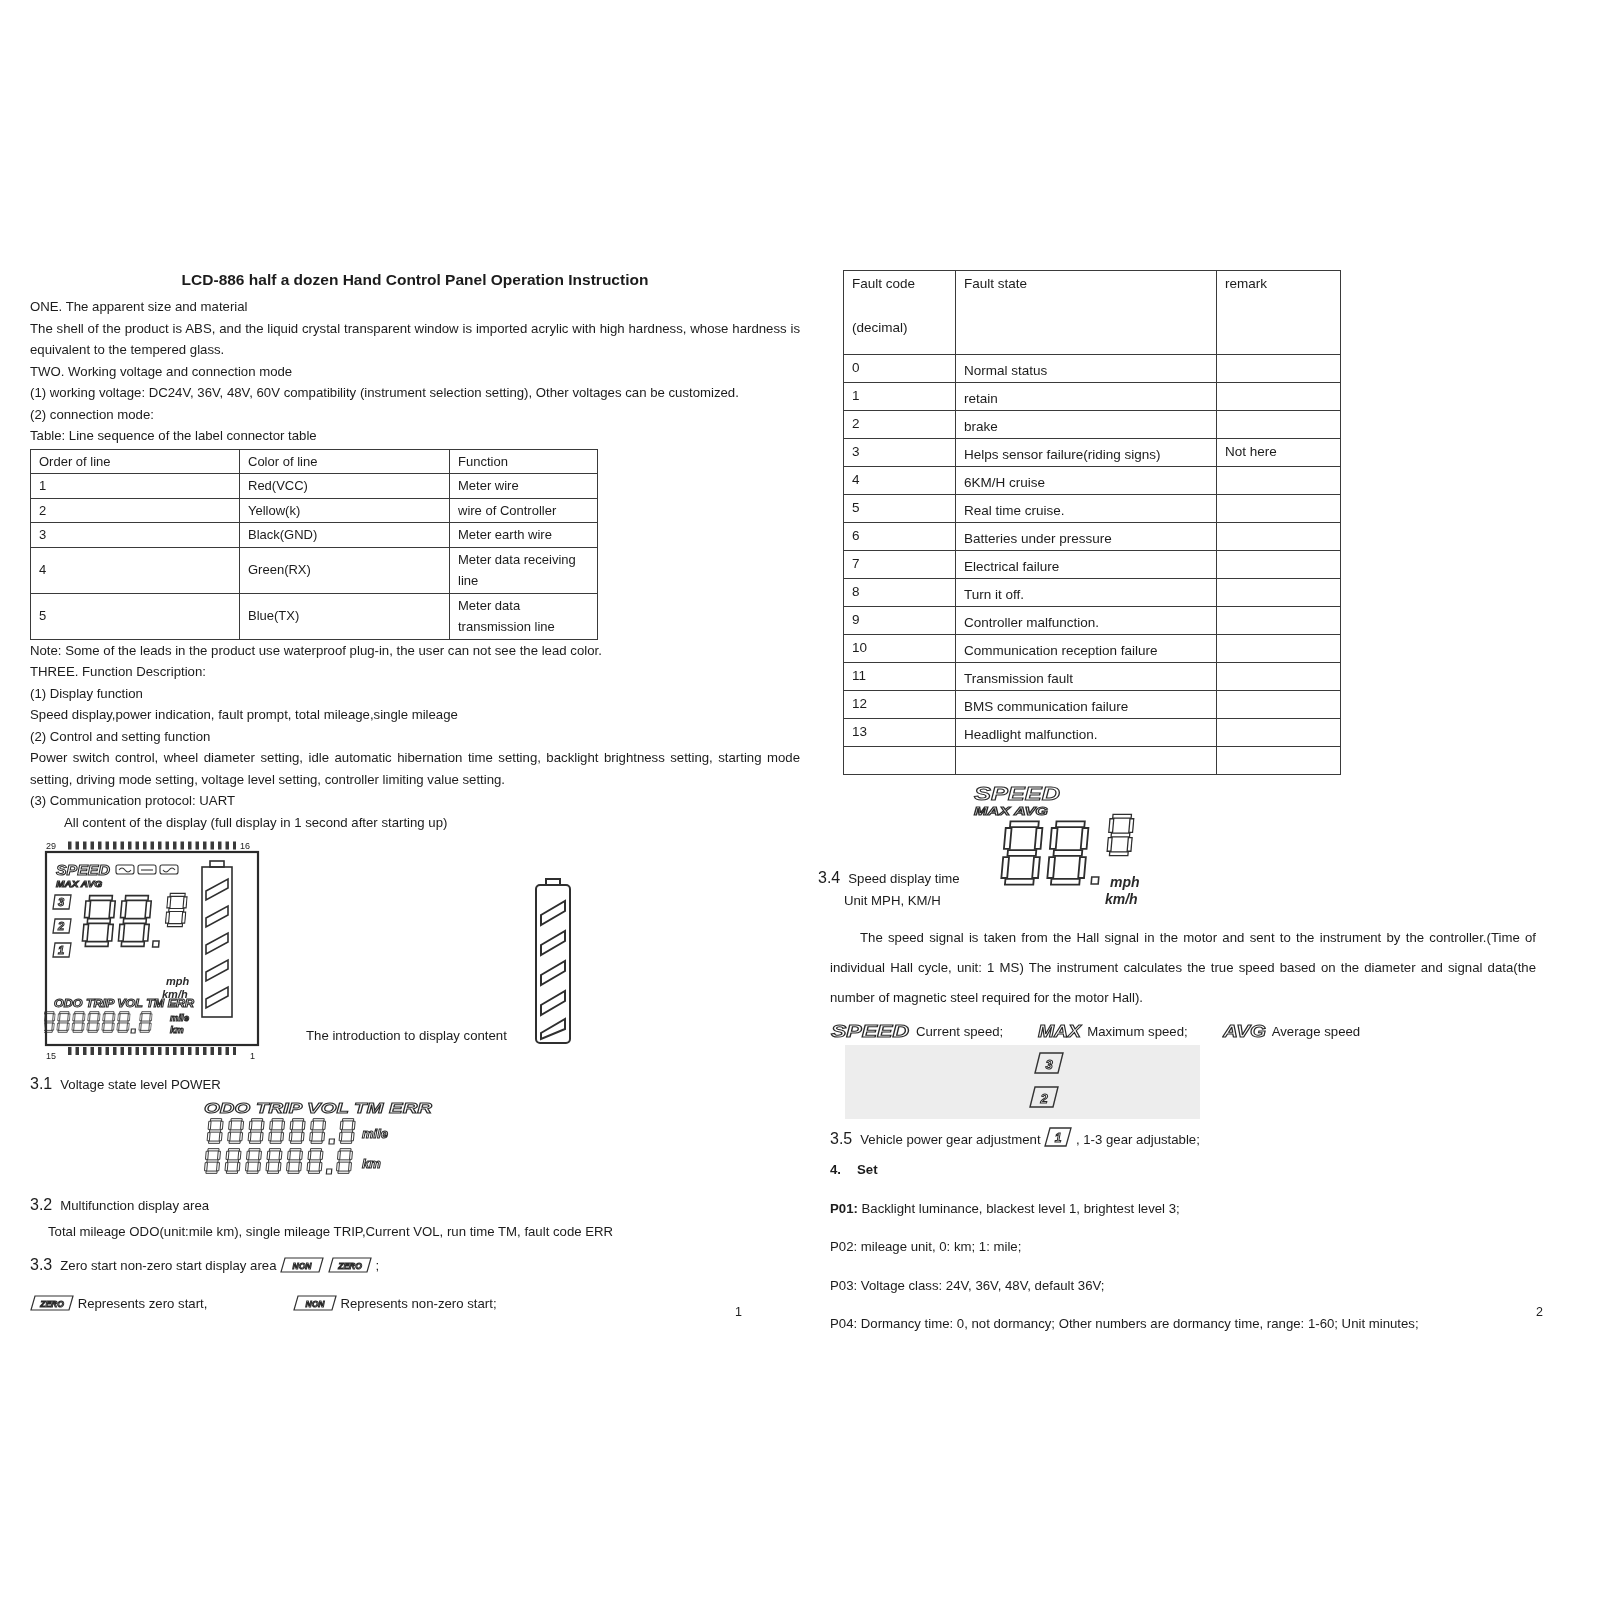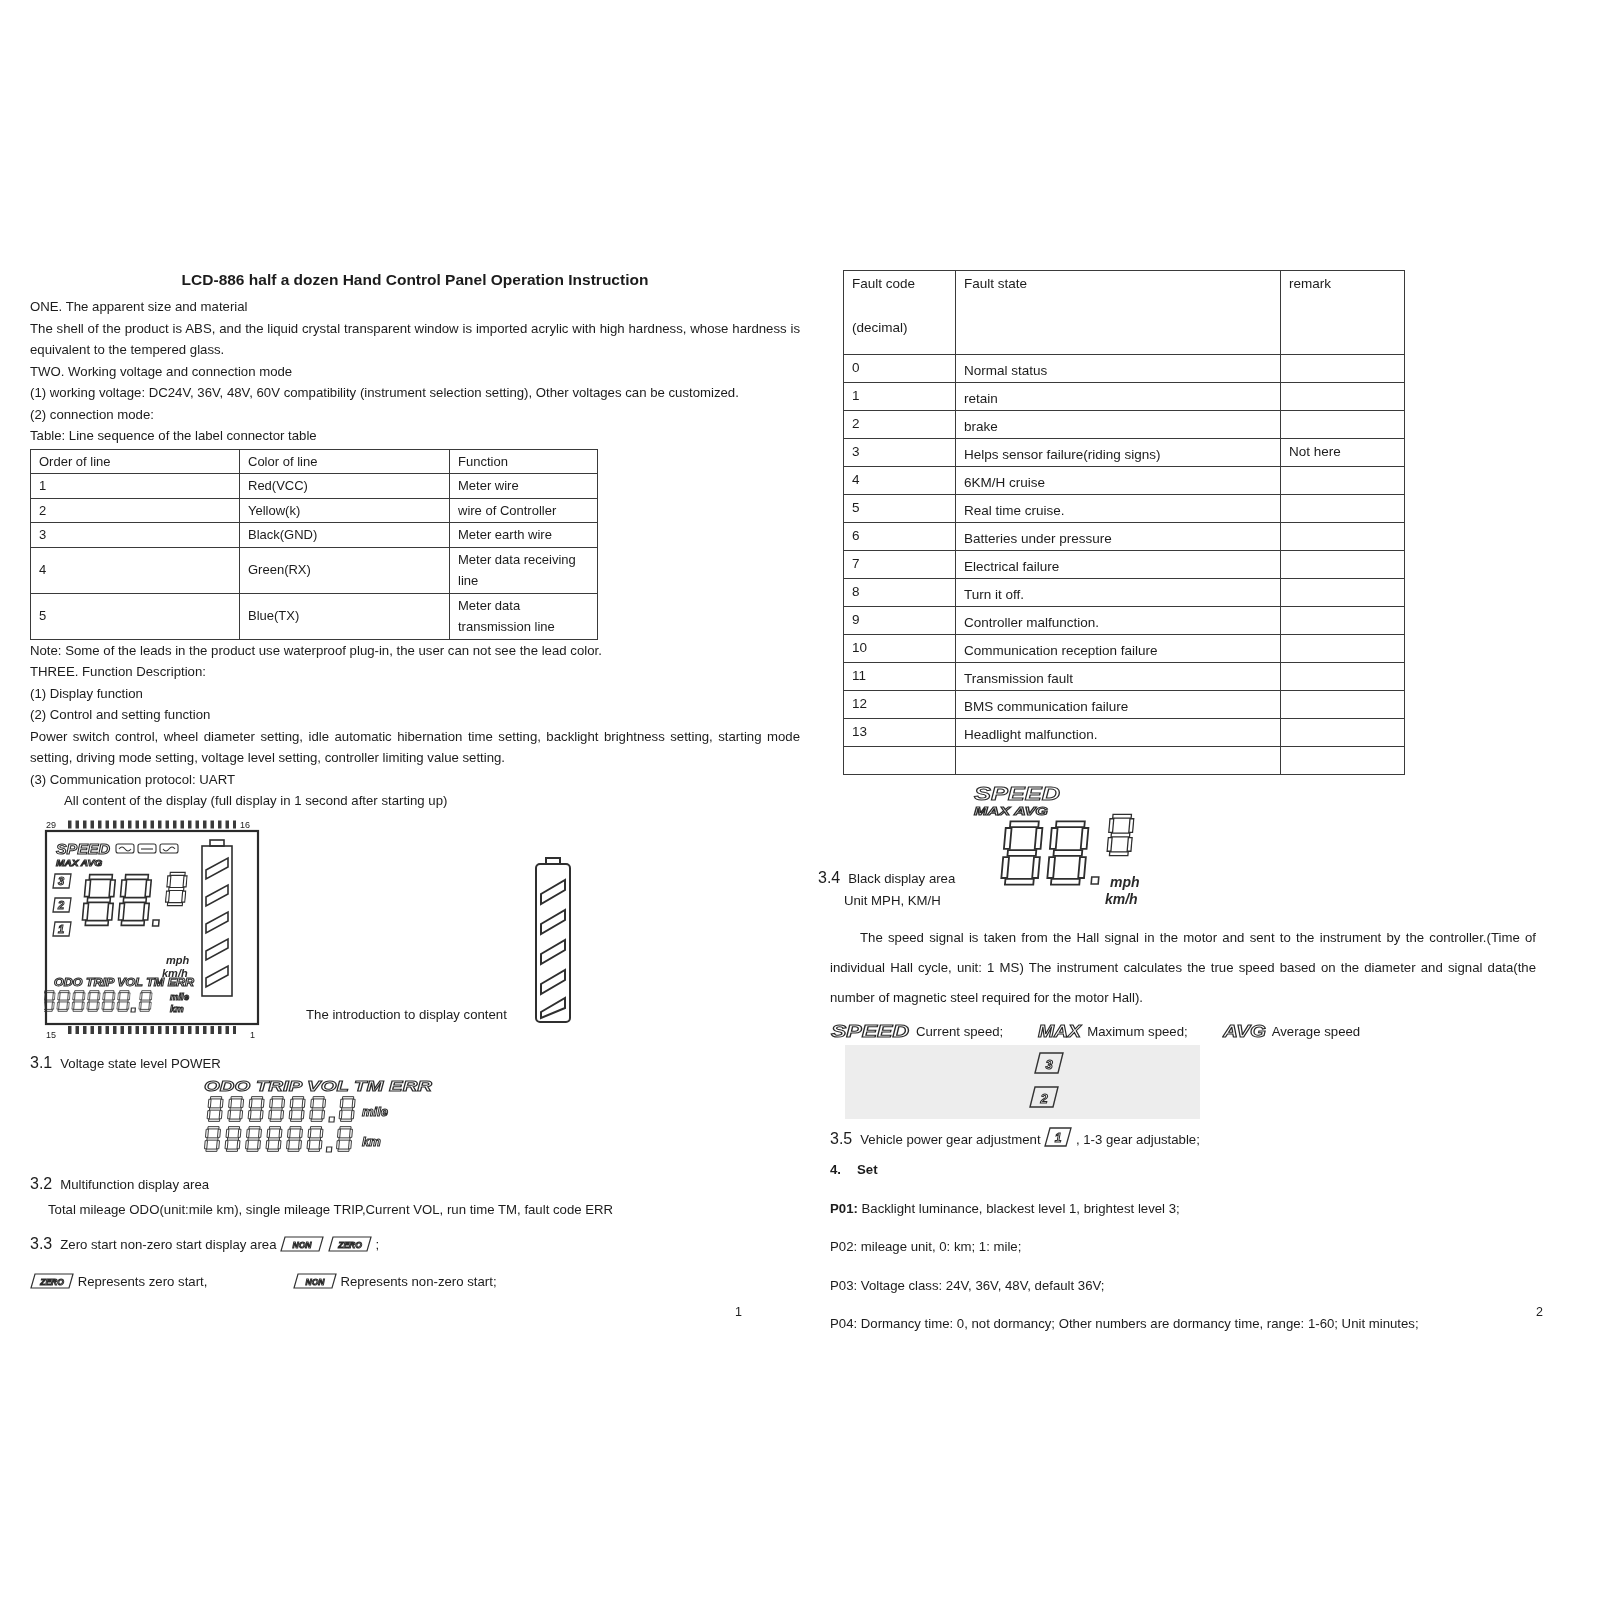--- a/index.html
+++ b/index.html
@@ -9,21 +9,21 @@
   #page1{left:30px;top:270px;width:770px}
   #page2{left:830px;top:262px;width:710px}
   p{margin:0}
   .title{font-weight:bold;font-size:15.5px;line-height:20px;text-align:center;margin-bottom:6px}
   .just{text-align:justify}
   .indent{padding-left:34px}
   table{border-collapse:collapse}
   .ctable{width:568px;margin-top:2px}
   .ctable td{border:1px solid #3a3a3a;padding:1px 8px;height:20px;font-size:13px;text-align:left}
   .note{margin-top:0}
-  .ftable{width:562px;margin-left:13px;margin-top:8px}
+  .ftable{width:498px;margin-left:13px;margin-top:8px}
   .ftable td{border:1px solid #3a3a3a;font-size:13.5px;padding:2px 8px;vertical-align:top}
   .ftable .hrow{height:84px}
   .ftable .brow{height:28px}
   .ftable td.state{vertical-align:bottom;padding-bottom:1px}
   .col-code{width:95px}.col-remark{width:107px}
   .hdr2{margin-top:22px}
   .sec{margin-top:12px}
   .secnum{font-size:16px;margin-right:8px}
   .lcd-block{position:relative;height:222px;margin-top:6px}
   .mfd{margin-left:172px;margin-top:2px}
@@ -109,20 +109,21 @@
       <td>5</td>
       <td>Blue(TX)</td>
       <td>Meter data transmission line</td>
     </tr>
   </tbody>
     </table>
 
   <p class="note">Note: Some of the leads in the product use waterproof plug-in, the user can not see the lead color.</p>
   <p>THREE. Function Description:</p>
   <p>(1)  Display function</p>
+  <p>Speed display,power indication, fault prompt, total mileage,single mileage</p>
   <p>(2)  Control and setting function</p>
   <p class="just">Power switch control, wheel diameter setting, idle automatic hibernation time setting, backlight brightness setting, starting mode setting, driving mode setting, voltage level setting, controller limiting value setting.</p>
   <p>(3)  Communication protocol: UART</p>
   <p class="indent">All content of the display (full display in 1 second after starting up)</p>
 
   <div class="lcd-block">
     <div style="position:absolute;left:14px;top:0">
       <svg width="216" height="222" viewBox="0 0 216 222">
         <text x="2" y="10" class="pin">29</text>
         <line x1="24" y1="6.5" x2="192" y2="6.5" stroke="#3a3a3a" stroke-width="8" stroke-dasharray="3.5 4"></line>
@@ -369,21 +370,21 @@
           <use href="#seg8" x="28" y="36" width="40" height="68" fill="none" stroke="#2e2e2e" stroke-width="2.2"></use>
           <use href="#seg8" x="74" y="36" width="40" height="68" fill="none" stroke="#2e2e2e" stroke-width="2.2"></use>
           <rect x="120" y="94" width="7" height="7" fill="none" stroke="#333" stroke-width="1.6"></rect>
           <use href="#seg8" x="132" y="30" width="26" height="44" fill="none" stroke="#2e2e2e" stroke-width="2.4"></use>
         </g>
         <text x="138" y="104" class="ol-fill" font-size="14">mph</text>
         <text x="133" y="121" class="ol-fill" font-size="14">km/h</text>
       </svg>
     </div>
     <div class="s34box">
-      <span class="secnum">3.4</span><span>Black display area</span>
+      <span class="secnum">3.4</span><span>Speed display time</span>
       <div class="s34unit">Unit MPH, KM/H</div>
     </div>
   </div>
 
   <p class="speedpara">The speed signal is taken from the Hall signal in the motor and sent to the instrument by the controller.(Time of individual Hall cycle, unit: 1 MS) The instrument calculates the true speed based on the diameter and signal data(the number of magnetic steel required for the motor Hall).</p>
 
   <div class="legend">
     <svg class="lt" width="82" height="20" viewBox="0 0 82 20">
       <text x="1" y="15" class="ol" font-size="16" textLength="78" lengthAdjust="spacingAndGlyphs">SPEED</text>
     </svg>

